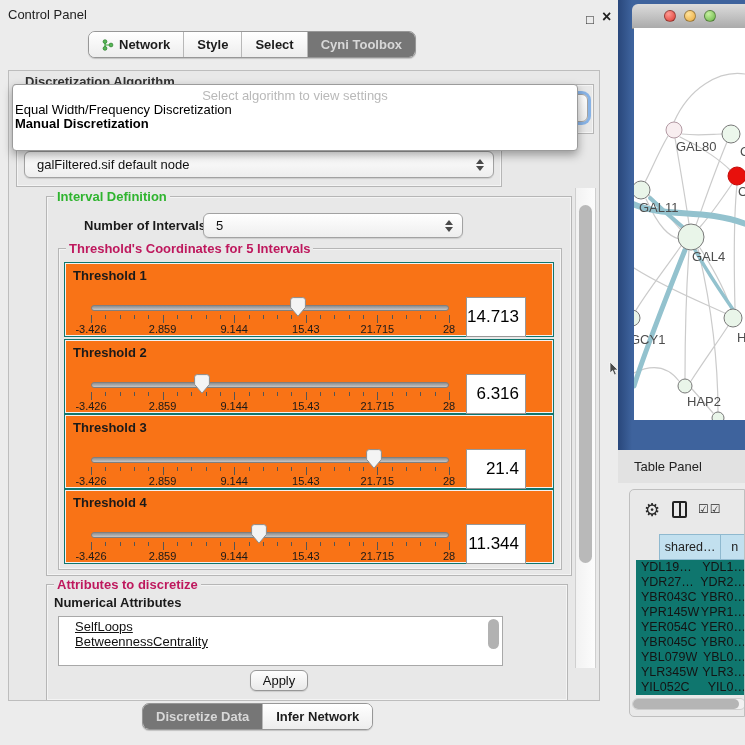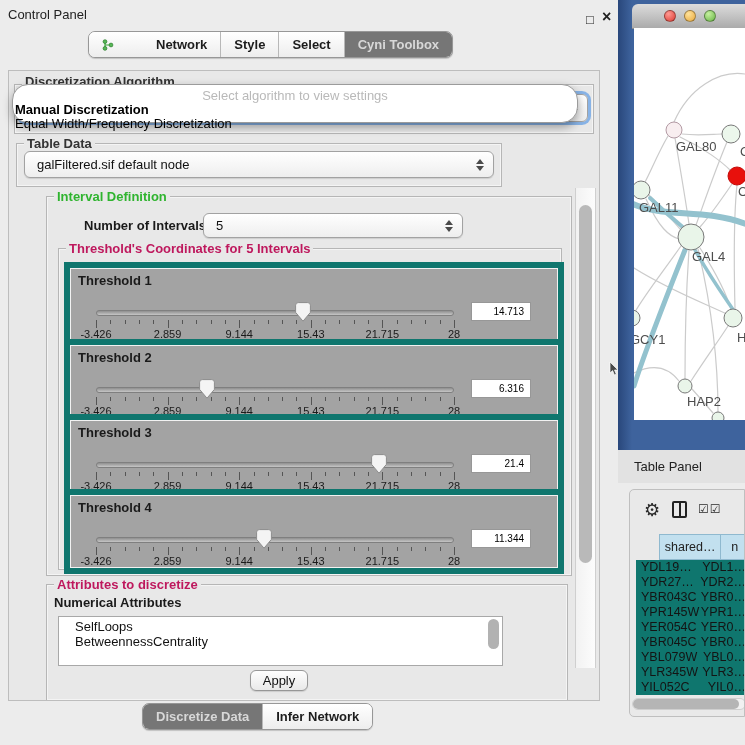--- a/index.html
+++ b/index.html
@@ -7,61 +7,61 @@
        font-family:"Liberation Sans",sans-serif;background:#ececec;color:#1a1a1a;}
   .abs{position:absolute;}
   
   #titlebar-title{left:8px;top:7px;font-size:13px;color:#222;}
   .win-icon{top:13px;font-size:13px;color:#222;line-height:14px;}
   
   .seg-row{display:flex;height:25px;border:1px solid #979797;border-radius:7px;
            overflow:hidden;background:#fff;box-shadow:0 1px 1px rgba(0,0,0,.18);}
   .seg{display:flex;align-items:center;padding:0 13px;font-size:13px;font-weight:bold;
        color:#1c1c1c;background:linear-gradient(#ffffff,#ededed);border-left:1px solid #b8b8b8;white-space:nowrap;}
-  .seg:first-child{border-left:none;gap:37px;}
+  .seg:first-child{border-left:none;}
   .seg.selected{background:#767676;color:#d8d8d8;}
   
   #content-panel{left:8px;top:70px;width:590px;height:629px;border:1px solid #bdbdbd;background:#e8e8e8;}
   .group{position:absolute;border:1px solid #b6b6b6;box-shadow:inset 0 0 0 1px #f4f4f4;}
   .group-label{position:absolute;top:-8px;left:7px;background:#e8e8e8;padding:0 3px;
                font-size:13px;font-weight:bold;color:#333;white-space:nowrap;}
   .green{color:#2fb42f;} .blue{color:#be185d;}
   
   .combo{position:absolute;border:1px solid #a2a2a2;border-radius:6px;
          background:linear-gradient(#ffffff,#eeeeee);box-shadow:0 1px 1px rgba(0,0,0,.12);
          font-size:13px;display:flex;align-items:center;padding:0 26px 0 12px;color:#111;}
   .spinner{position:absolute;right:9px;top:50%;transform:translateY(-50%);width:9px;height:12px;}
   .spinner .up{position:absolute;top:0;left:1px;width:0;height:0;
       border-left:4px solid transparent;border-right:4px solid transparent;border-bottom:5px solid #4a4a4a;}
   .spinner .dn{position:absolute;bottom:0;left:1px;width:0;height:0;
       border-left:4px solid transparent;border-right:4px solid transparent;border-top:5px solid #4a4a4a;}
   #algo-combo{left:20px;top:94px;width:568px;height:28px;box-sizing:border-box;
       box-shadow:0 0 0 3px rgba(96,156,230,.7);}
   
-  #algo-popup{left:12px;top:84px;width:566px;height:39px;background:#fff;border:1px solid #9b9b9b;
-      border-radius:16px;box-shadow:0 4px 10px rgba(0,0,0,.35);z-index:60;box-sizing:border-box;padding-top:3px;}
+  #algo-popup{left:12px;top:84px;width:566px;height:67px;background:#fff;border:1px solid #9b9b9b;
+      border-radius:4px;box-shadow:0 4px 10px rgba(0,0,0,.35);z-index:60;box-sizing:border-box;padding-top:3px;}
   #algo-popup .ph{display:block;text-align:center;color:#b9b9b9;font-size:13px;line-height:15px;}
   #algo-popup .opt{display:block;font-size:13px;line-height:14px;padding:0 2px;color:#000;}
   #algo-popup .opt.bold{font-weight:bold;}
   
-  .thr-box{position:absolute;left:64px;width:488px;height:73px;border:6px solid #0f766e;
-           box-shadow:inset 0 0 0 1px #f2f2f2;background:#a3a3a3;}
+  .thr-box{position:absolute;left:64px;width:488px;height:73px;border:1px solid #0f766e;
+           box-shadow:inset 0 0 0 1px #f2f2f2;background:#f97316;}
   .thr-label{position:absolute;left:8px;top:5px;font-size:13px;font-weight:bold;}
   .thr-track{position:absolute;left:26px;top:42px;width:358px;height:6px;border-radius:3px;
              background:linear-gradient(#8f8f8f,#c6c6c6);border:1px solid #7f7f7f;box-sizing:border-box;}
   .thr-thumb{position:absolute;top:34px;width:16px;height:20px;}
   .tick{position:absolute;width:1px;background:#555;}
   .tick-label{position:absolute;transform:translateX(-50%);font-size:11px;font-weight:normal;color:#1a1a1a;white-space:nowrap;}
-  .thr-value{position:absolute;left:401px;top:34px;width:60px;height:19px;border:1px solid #979797;
-             background:#fff;font-size:10px;display:flex;align-items:center;justify-content:flex-end;
+  .thr-value{position:absolute;left:401px;top:34px;width:60px;height:40px;border:1px solid #979797;
+             background:#fff;font-size:17px;display:flex;align-items:center;justify-content:flex-end;
              padding-right:6px;box-sizing:border-box;color:#000;padding-left:20px;}
   
   #attr-list{left:58px;top:616px;width:445px;height:50px;background:#fff;border:1px solid #a8a8a8;
              overflow:hidden;box-sizing:border-box;}
-  .list-item{font-size:13px;line-height:15px;padding-left:16px;color:#111;white-space:nowrap;}
+  .list-item{font-size:13px;line-height:15px;padding-left:16px;color:#111;white-space:nowrap;text-decoration:underline;}
   #attr-list-scroll{position:absolute;right:3px;top:2px;width:11px;height:30px;border-radius:6px;background:#b2b2b2;}
   
   .mac-btn{position:absolute;border:1px solid #979797;border-radius:6px;
            background:linear-gradient(#fefefe,#e9e9e9);font-size:13px;display:flex;
            align-items:center;justify-content:center;box-shadow:0 1px 1px rgba(0,0,0,.12);color:#111;}
   
   #main-scroll-track{left:575px;top:188px;width:21px;height:480px;background:linear-gradient(to right,#f2f2f2,#fcfcfc);
                      border-left:1px solid #cfcfcf;border-right:1px solid #cfcfcf;box-sizing:border-box;}
   #main-scroll-thumb{left:579px;top:205px;width:13px;height:358px;border-radius:7px;background:#b9b9b9;}
   
@@ -138,22 +138,22 @@
   <span>galFiltered.sif default node</span>
   <div class="spinner">
       <div class="up"></div>
       <div class="dn"></div>
     </div>
 </div>
 
 <div class="abs" id="algo-popup">
   <span class="ph">Select algorithm to view settings</span>
   <div id="popup-options">
+      <div class="opt">Equal Width/Frequency Discretization</div>
       <div class="opt bold">Manual Discretization</div>
-      <div class="opt">Equal Width/Frequency Discretization</div>
     </div>
 </div>
 
 <div class="group" style="left:46px;top:196px;width:524px;height:378px;">
   <span class="group-label green">Interval Definition</span>
 </div>
 <div class="abs" style="left:84px;top:218px;font-size:13px;font-weight:bold;">Number of Intervals</div>
 <div class="combo abs" style="left:203px;top:213px;width:260px;height:25px;box-sizing:border-box;">
   <span>5</span>
   <div class="spinner">

